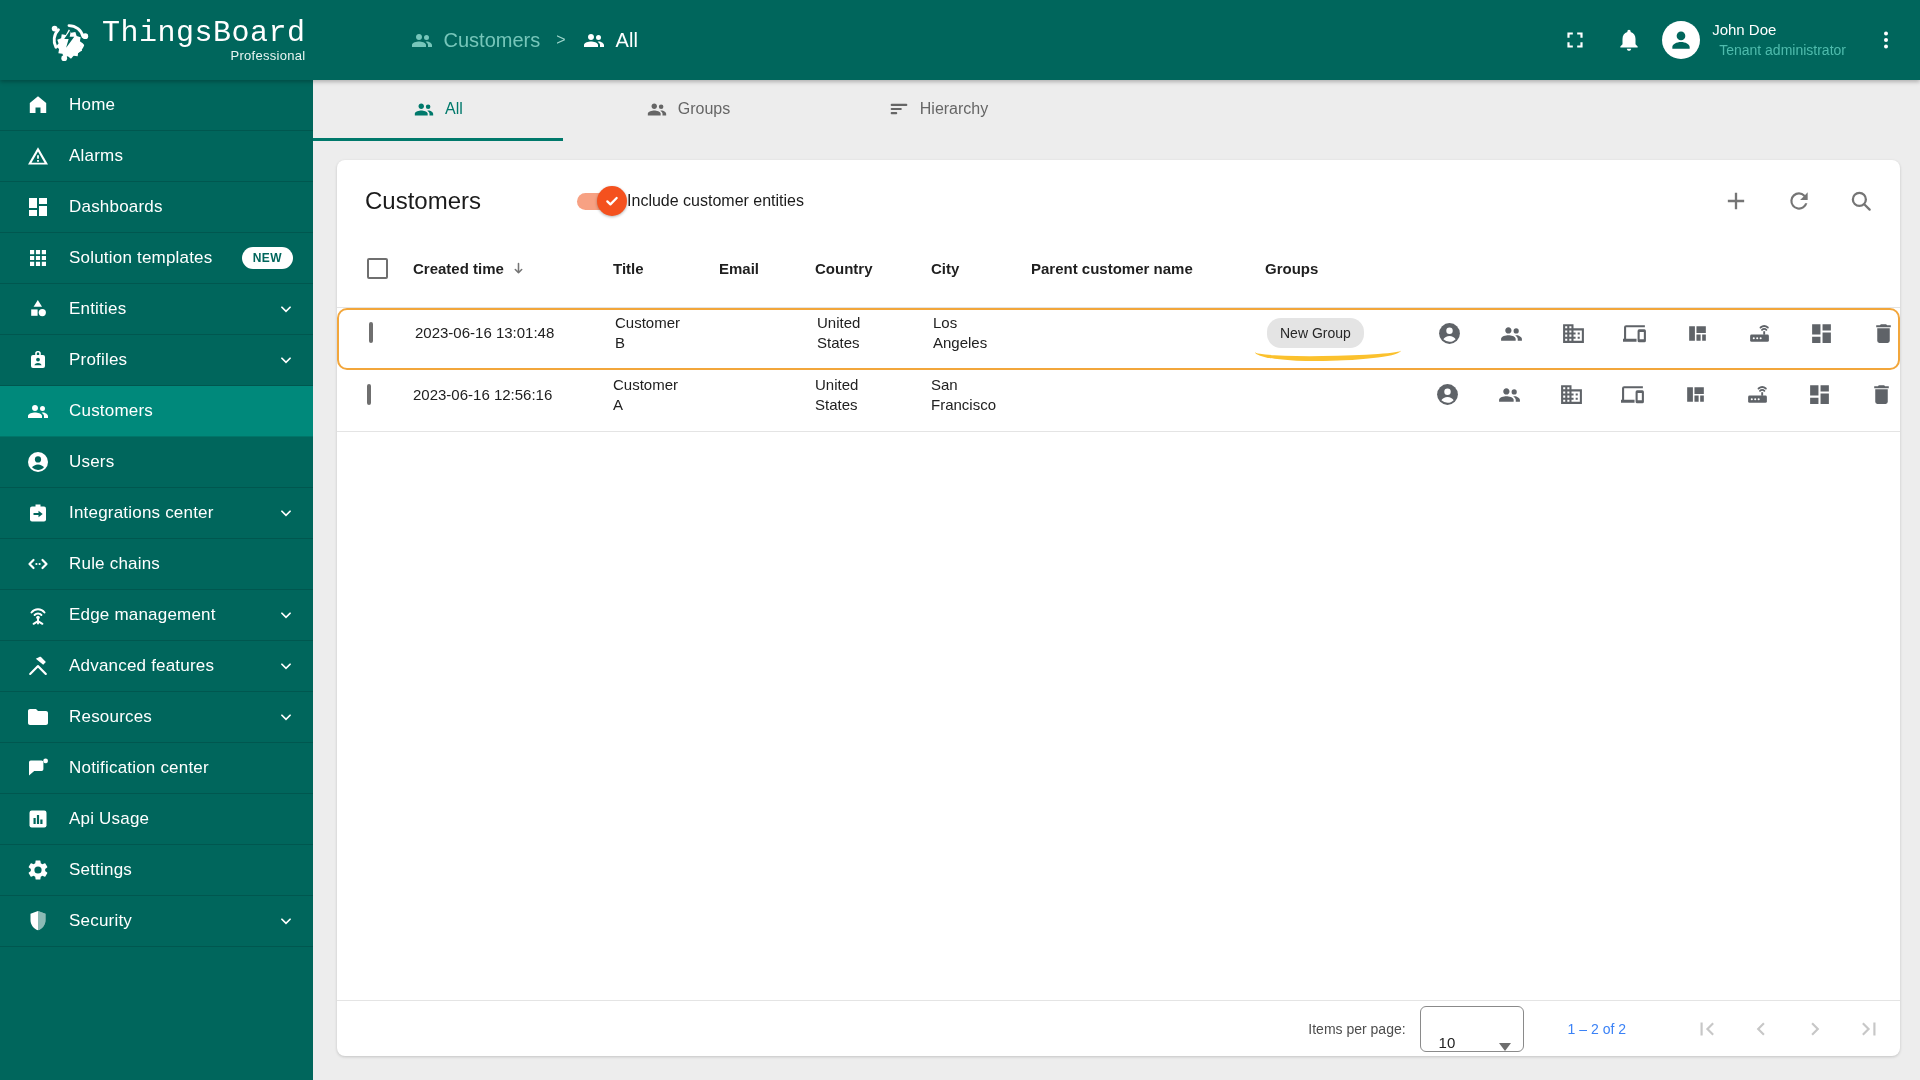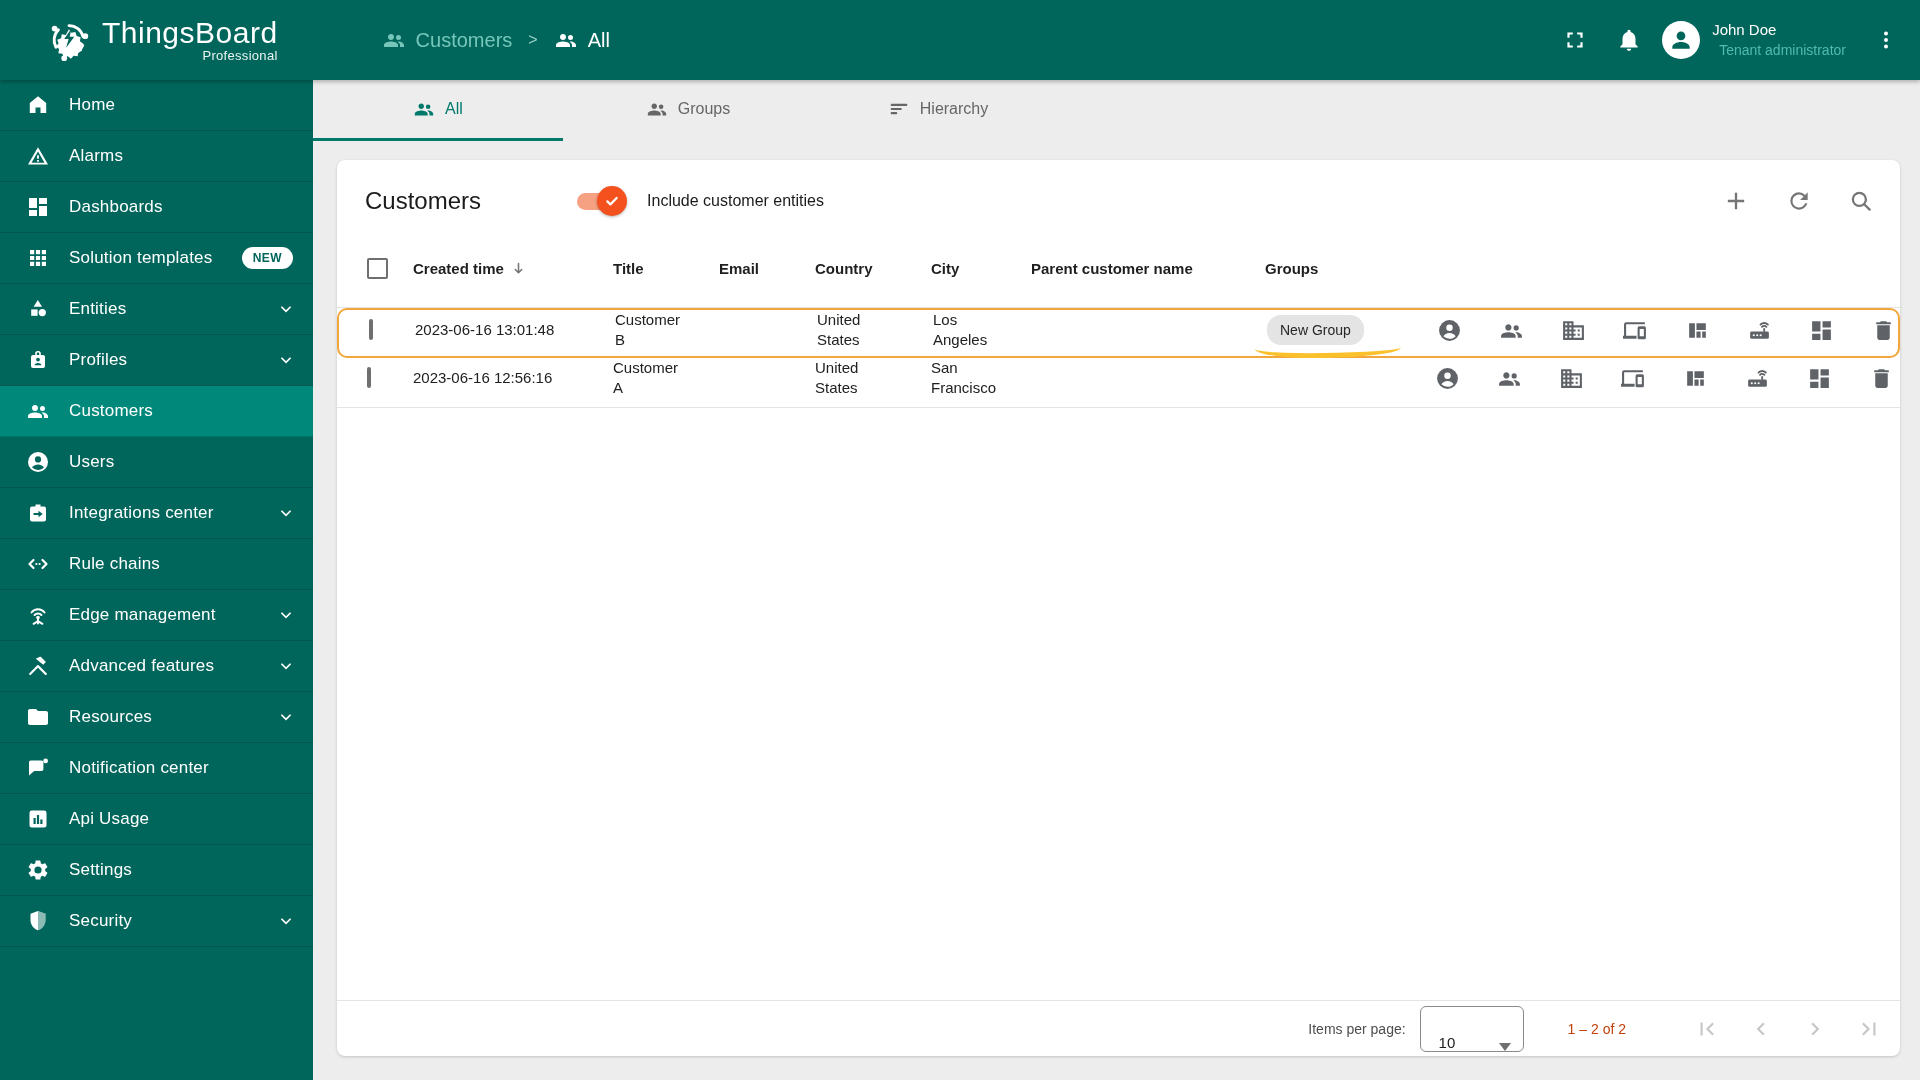--- a/index.html
+++ b/index.html
@@ -12,21 +12,21 @@
     --orange:#f4511e; --orange-track:#f7a183;
     --hl:#f2a63b; --swoosh:#fbc12d; --chip:#e4e4e4;
   }
   svg{display:block;}
 
   
   .topbar{ position:relative; height:80px; background:var(--teal); display:flex; align-items:center;
     padding:0 22px 0 46px; color:#fff; z-index:5; box-shadow:0 2px 4px rgba(0,0,0,.25); }
   .logo{ display:flex; align-items:center; gap:10px; cursor:pointer; }
   .logo-text{ display:flex; flex-direction:column; align-items:flex-end; }
-  .brand{ font-size:30px; font-weight:500; letter-spacing:.5px; line-height:32px; }
+  .brand{ font-size:30px; font-weight:500; letter-spacing:.5px; line-height:32px;font-family:Liberation Mono, monospace; }
   .brand-sub{ font-size:13px; font-weight:400; color:#e9f5f2; margin-top:-1px; letter-spacing:.3px; }
   .breadcrumb{ display:flex; align-items:center; margin-left:104px; font-size:20px; }
   .crumb{ display:flex; align-items:center; gap:10px; cursor:pointer; }
   .crumb.parent{ color:var(--lt-teal); }
   .crumb.current{ color:#fff; }
   .crumb-sep{ color:#9fd6cc; font-size:16px; margin:0 16px; }
   .topbar-spacer{ flex:1; }
   .tb-iconbtn{ background:none; border:none; cursor:pointer; padding:0; margin-left:28px; color:#fff; }
   .user-block{ display:flex; align-items:center; margin-left:20px; cursor:pointer; }
   .avatar{ width:38px; height:38px; border-radius:50%; background:#fff; display:flex;
@@ -63,31 +63,31 @@
     box-shadow:0 1px 3px rgba(0,0,0,.18); display:flex; flex-direction:column; overflow:hidden; }
   .card-header{ height:82px; display:flex; align-items:center; padding:0 26px 0 28px; }
   .panel-title{ font-size:24px; font-weight:400; color:#1b1b1b; }
   .toggle-wrap{ display:flex; align-items:center; margin-left:96px; cursor:pointer; }
   .toggle{ position:relative; width:46px; height:20px; }
   .toggle-track{ position:absolute; left:0; top:2px; width:46px; height:17px; border-radius:9px;
     background:var(--orange-track); }
   .toggle-thumb{ position:absolute; right:-4px; top:-5px; width:30px; height:30px; border-radius:50%;
     background:var(--orange); display:flex; align-items:center; justify-content:center;
     box-shadow:0 1px 3px rgba(0,0,0,.3); }
-  .toggle-label{ font-size:16px; color:#1b1b1b; margin-left:24px; }
+  .toggle-label{ font-size:16px; color:#1b1b1b; margin-left:4px; }
   .hdr-actions{ margin-left:auto; display:flex; align-items:center; gap:36px; }
   .hdr-actions button{ background:none; border:none; cursor:pointer; padding:0; color:#757575; }
 
   
   .trow{ display:grid; grid-template-columns:52px 200px 106px 96px 116px 100px 234px 170px 1fr;
     align-items:center; padding:0 24px 12px 16px; }
   .thead{ height:66px; border-bottom:1px solid var(--divider); }
   .th{ font-size:15px; font-weight:700; color:#1f1f1f; padding:0 8px; display:flex; align-items:center; gap:6px; }
   .td{ font-size:15px; color:var(--txt); padding:0 8px; line-height:20px; }
-  .row{ height:50px; position:relative; }
+  .row{ height:62px; position:relative; }
   .row.plain{ border-bottom:1px solid var(--divider); }
   .row.highlight{ border:2.5px solid var(--hl); border-radius:10px; }
   .wrap-narrow{ display:block; max-width:78px; }
   .cbx{ width:21px; height:21px; border:2px solid #6f6f6f; border-radius:2px; background:#fff;
     cursor:pointer; margin-left:6px; }
   .chip-cell{ position:relative; }
   .chip{ display:inline-block; background:var(--chip); border-radius:14px; padding:5px 13px;
     font-size:14px; color:#272727; cursor:pointer; }
   .swoosh{ position:absolute; left:-4px; bottom:-13px; width:146px; height:12px;
     border-bottom:5px solid var(--swoosh); border-radius:0 0 65% 55%/0 0 95% 100%;
@@ -95,21 +95,21 @@
   .row-actions{ display:flex; justify-content:flex-end; align-items:center; gap:37px; padding-right:2px; }
   .row-actions button{ background:none; border:none; padding:0; cursor:pointer; color:var(--muted); }
   .card-fill{ flex:1; }
 
   
   .paginator{ height:56px; border-top:1px solid var(--divider); display:flex; align-items:center;
     justify-content:flex-end; padding-right:18px; color:#4d4d4d; font-size:14px; }
   .ipp-select{ width:104px; height:46px; border:1px solid #8a8a8a; border-radius:6px; margin-left:14px;
     display:flex; align-items:flex-end; padding:0 12px 0 18px; cursor:pointer; font-size:15px; color:#222; }
   .ipp-caret{ margin-left:auto; }
-  .range-label{ margin-left:44px; margin-right:40px; color:#c2410c; }
+  .range-label{ margin-left:44px; margin-right:40px; color:#3b82f6; }
   .pg-btn{ background:none; border:none; padding:0; margin-left:28px; color:#c7c7c7; cursor:default; }
 </style>
 </head>
 <body>
 
 <header class="topbar">
   <div class="logo">
     <svg class="logo-mark" width="46" height="46" viewBox="0 0 48 48">
       <g fill="none" stroke="#fff" stroke-width="3" stroke-linecap="round">
         <path d="M24 9a15 15 0 0 1 14.6 11.6"></path>

